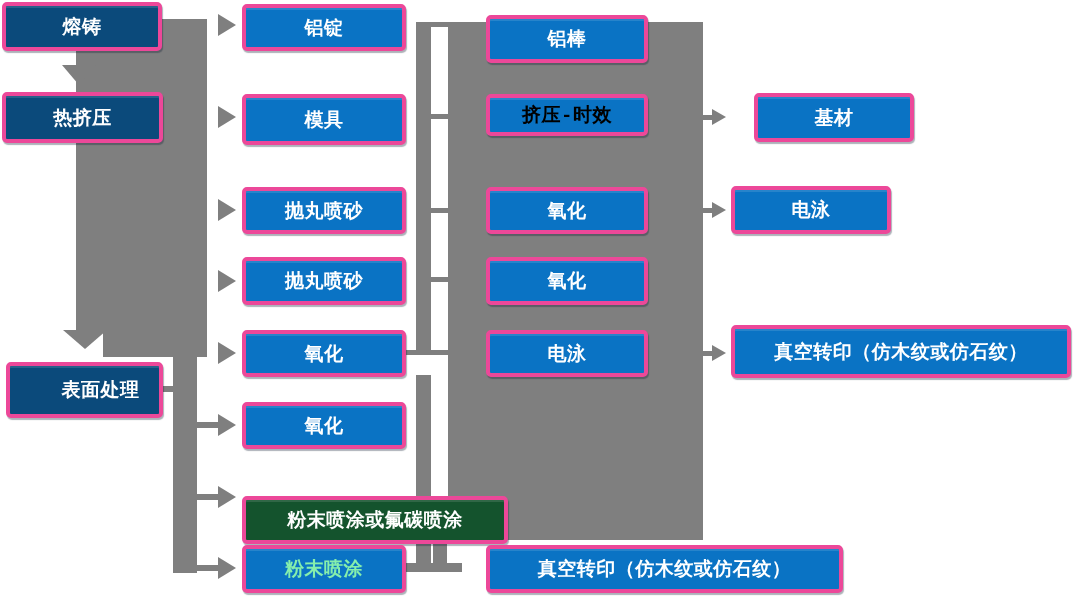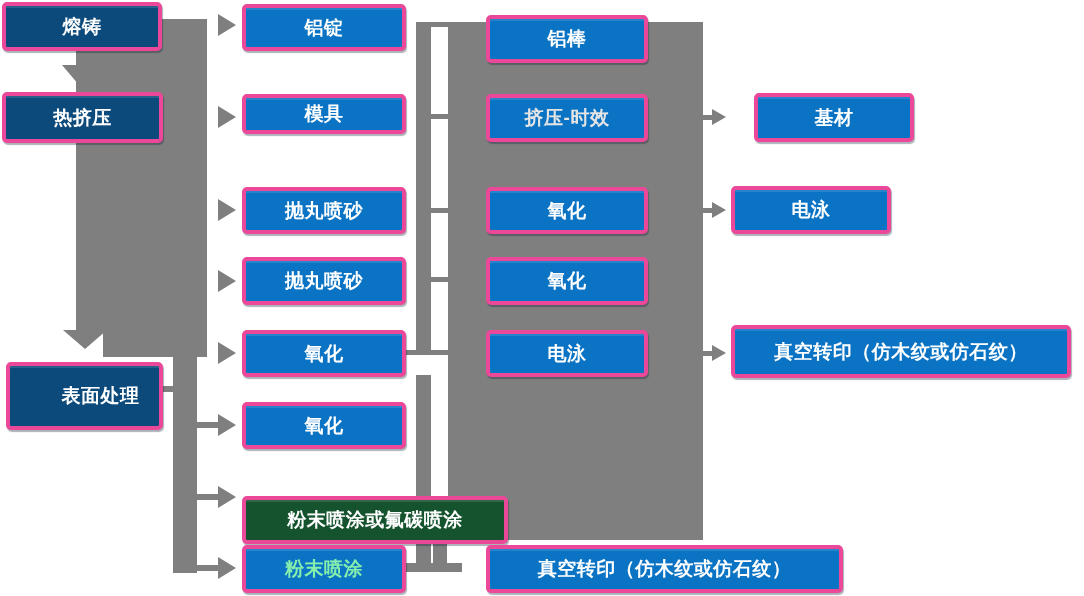--- a/index.html
+++ b/index.html
@@ -57,31 +57,31 @@
     <div class="tri" style="left: 218px; top: 270px; border-top: 11px solid transparent; border-bottom: 11px solid transparent; border-left: 18px solid rgb(127, 127, 127);"></div>
     <div class="tri" style="left: 218px; top: 342px; border-top: 11px solid transparent; border-bottom: 11px solid transparent; border-left: 18px solid rgb(127, 127, 127);"></div>
     <div class="tri" style="left: 218px; top: 414px; border-top: 11px solid transparent; border-bottom: 11px solid transparent; border-left: 18px solid rgb(127, 127, 127);"></div>
     <div class="tri" style="left: 218px; top: 486px; border-top: 11px solid transparent; border-bottom: 11px solid transparent; border-left: 18px solid rgb(127, 127, 127);"></div>
     <div class="tri" style="left: 218px; top: 557px; border-top: 11px solid transparent; border-bottom: 11px solid transparent; border-left: 18px solid rgb(127, 127, 127);"></div>
     <div class="tri" style="left: 712px; top: 109px; border-top: 8px solid transparent; border-bottom: 8px solid transparent; border-left: 14px solid rgb(127, 127, 127);"></div>
     <div class="tri" style="left: 712px; top: 202px; border-top: 8px solid transparent; border-bottom: 8px solid transparent; border-left: 14px solid rgb(127, 127, 127);"></div>
     <div class="tri" style="left: 712px; top: 345px; border-top: 8px solid transparent; border-bottom: 8px solid transparent; border-left: 14px solid rgb(127, 127, 127);"></div>
     <div class="node" style="left: 2px; top: 2px; width: 160px; height: 49px; background: rgb(11, 74, 123); color: rgb(255, 255, 255);">熔铸</div>
     <div class="node" style="left: 2px; top: 92px; width: 161px; height: 51px; background: rgb(11, 74, 123); color: rgb(255, 255, 255);">热挤压</div>
-    <div class="node" style="left: 6px; top: 362px; width: 157px; height: 68px; background: rgb(11, 74, 123); color: rgb(255, 255, 255); padding-left: 32px;">表面处理</div>
+    <div class="node" style="left: 6px; top: 362px; width: 157px; height: 56px; background: rgb(11, 74, 123); color: rgb(255, 255, 255); padding-left: 32px;">表面处理</div>
     <div class="node" style="left: 242px; top: 4px; width: 164px; height: 47px; background: rgb(10, 115, 196); color: rgb(255, 255, 255);">铝锭</div>
-    <div class="node" style="left: 242px; top: 94px; width: 164px; height: 40px; background: rgb(10, 115, 196); color: rgb(255, 255, 255);">模具</div>
+    <div class="node" style="left: 242px; top: 94px; width: 164px; height: 51px; background: rgb(10, 115, 196); color: rgb(255, 255, 255);">模具</div>
     <div class="node" style="left: 242px; top: 187px; width: 164px; height: 47px; background: rgb(10, 115, 196); color: rgb(255, 255, 255);">抛丸喷砂</div>
     <div class="node" style="left: 242px; top: 257px; width: 164px; height: 48px; background: rgb(10, 115, 196); color: rgb(255, 255, 255);">抛丸喷砂</div>
     <div class="node" style="left: 242px; top: 330px; width: 164px; height: 47px; background: rgb(10, 115, 196); color: rgb(255, 255, 255);">氧化</div>
     <div class="node" style="left: 242px; top: 402px; width: 164px; height: 47px; background: rgb(10, 115, 196); color: rgb(255, 255, 255);">氧化</div>
     <div class="node" style="left: 242px; top: 496px; width: 266px; height: 48px; background: #14532d; color: rgb(255, 255, 255);">粉末喷涂或氟碳喷涂</div>
     <div class="node" style="left: 242px; top: 545px; width: 164px; height: 48px; background: rgb(10, 115, 196); color: #86efac;">粉末喷涂</div>
     <div class="node" style="left: 486px; top: 15px; width: 162px; height: 48px; background: rgb(10, 115, 196); color: rgb(255, 255, 255);">铝棒</div>
-    <div class="node" style="left: 486px; top: 94px; width: 162px; height: 48px; background: rgb(10, 115, 196); color: #e5e5e5;">挤压-时效</div>
+    <div class="node" style="left: 486px; top: 94px; width: 162px; height: 42px; background: rgb(10, 115, 196); color: #000000; font-family: Liberation Mono, monospace;">挤压-时效</div>
     <div class="node" style="left: 486px; top: 187px; width: 162px; height: 47px; background: rgb(10, 115, 196); color: rgb(255, 255, 255);">氧化</div>
     <div class="node" style="left: 486px; top: 257px; width: 162px; height: 48px; background: rgb(10, 115, 196); color: rgb(255, 255, 255);">氧化</div>
     <div class="node" style="left: 486px; top: 330px; width: 162px; height: 47px; background: rgb(10, 115, 196); color: rgb(255, 255, 255);">电泳</div>
     <div class="node" style="left: 486px; top: 545px; width: 357px; height: 48px; background: rgb(10, 115, 196); color: rgb(255, 255, 255);">真空转印（仿木纹或仿石纹）</div>
     <div class="node" style="left: 731px; top: 93px; width: 160px; height: 49px; background: rgb(10, 115, 196); color: rgb(255, 255, 255); margin-left: 23px;">基材</div>
     <div class="node" style="left: 731px; top: 186px; width: 160px; height: 48px; background: rgb(10, 115, 196); color: rgb(255, 255, 255);">电泳</div>
     <div class="node" style="left: 731px; top: 325px; width: 340px; height: 53px; background: rgb(10, 115, 196); color: rgb(255, 255, 255);">真空转印（仿木纹或仿石纹）</div>
   </div>
 
 </body></html>

